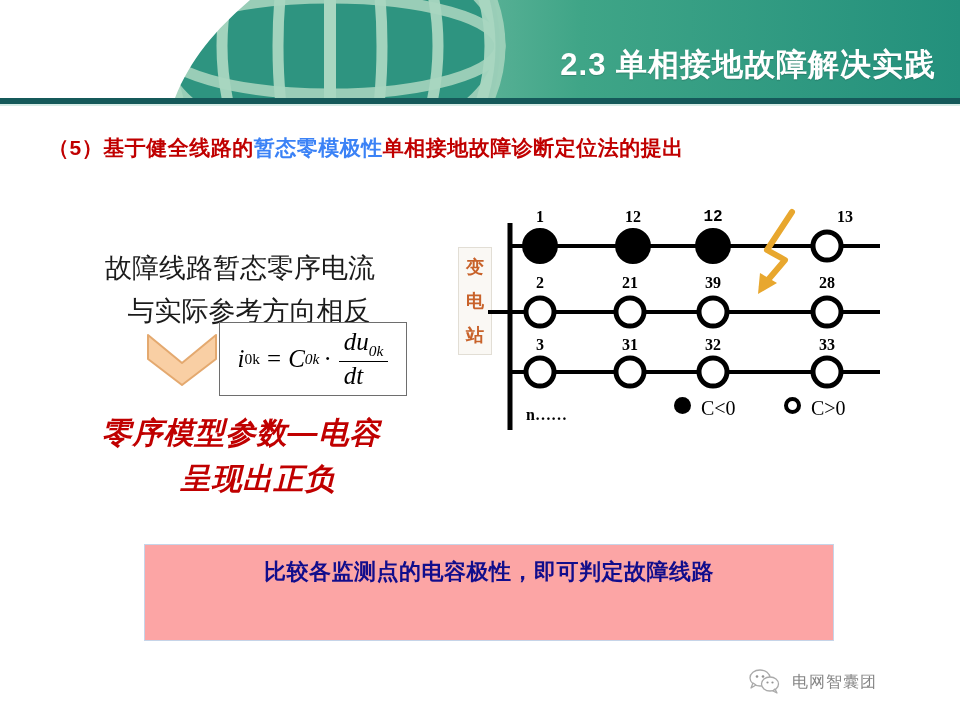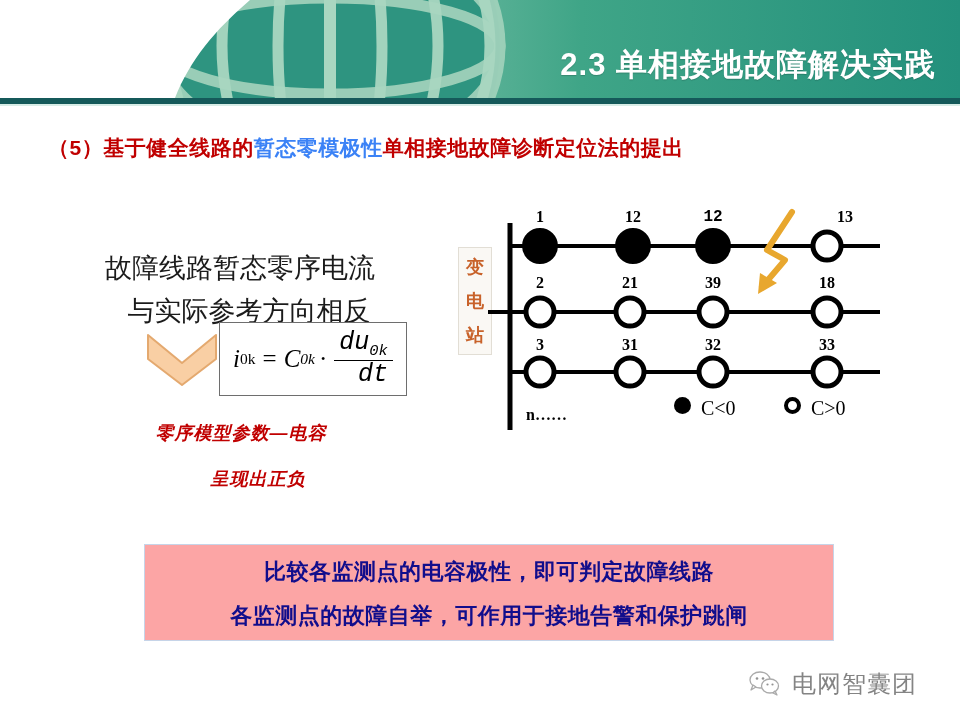--- a/index.html
+++ b/index.html
@@ -121,24 +121,23 @@
   }
   .math-sub {
     font-size: 0.62em;
     vertical-align: sub;
     font-style: italic;
   }
   .math-sub-upright { font-style: normal; }
   #formula-frac {
     display: inline-flex;
     flex-direction: column;
-    align-items: flex-end;
+    align-items: flex-start;
     margin-left: 5px;
     line-height: 1.05;
-    font-family: Liberation Mono, monospace;
   }
   #formula-frac .num {
     padding: 0 5px 1px 5px;
     border-bottom: 1.5px solid #000;
   }
   #formula-frac .den {
     padding: 1px 5px 0 5px;
   }
   #formula-dot { margin: 0 2px 0 4px; font-style: normal; }
   #formula-eq { margin: 0 7px; font-style: normal; }
@@ -146,21 +145,21 @@
   
   #callout-block {
     position: absolute;
     left: 82px;
     top: 410px;
     width: 318px;
     text-align: center;
     color: #c00000;
     font-weight: bold;
     font-style: italic;
-    font-size: 18px;
+    font-size: 30px;
     line-height: 46px;
     letter-spacing: 1px;
   }
   #callout-line-2 { padding-left: 34px; }
 
   
   #network-diagram {
     position: absolute;
     left: 440px;
     top: 190px;
@@ -251,21 +250,21 @@
   #watermark {
     position: absolute;
     left: 748px;
     top: 668px;
     display: flex;
     align-items: center;
     opacity: 0.72;
   }
   #watermark-text {
     margin-left: 10px;
-    font-size: 24px;
+    font-size: 16px;
     color: #555555;
     letter-spacing: 1px;
   }
 </style>
 </head>
 <body>
 
 <div id="header-banner">
   <svg class="banner-svg" width="960" height="98" viewBox="0 0 960 98">
     <defs>
@@ -387,42 +386,41 @@
   </svg>
 
   <div class="node-label" style="left:100px; top:18px;">1</div>
   <div class="node-label" style="left:193px; top:18px;">12</div>
   <div class="node-label" style="left:273px; top:18px;font-family:Liberation Mono, monospace;">12</div>
   <div class="node-label" style="left:387px; top:18px;margin-left:18px;">13</div>
 
   <div class="node-label" style="left:100px; top:84px;">2</div>
   <div class="node-label" style="left:190px; top:84px;">21</div>
   <div class="node-label" style="left:273px; top:84px;">39</div>
-  <div class="node-label" style="left:387px; top:84px;">18</div>
+  <div class="node-label" style="left:387px; top:84px;">28</div>
 
   <div class="node-label" style="left:100px; top:146px;">3</div>
   <div class="node-label" style="left:190px; top:146px;">31</div>
   <div class="node-label" style="left:273px; top:146px;">32</div>
   <div class="node-label" style="left:387px; top:146px;">33</div>
 
   <div id="legend-n">n……</div>
 
   <div class="legend-entry" id="legend-neg">
     <span class="legend-dot-filled"></span>
     <span class="legend-text">C&lt;0</span>
   </div>
   <div class="legend-entry" id="legend-pos">
     <span class="legend-dot-open"></span>
     <span class="legend-text">C&gt;0</span>
   </div>
 </div>
 
 <div id="conclusion-box">
   <div>比较各监测点的电容极性，即可判定故障线路</div>
-  <div>各监测点的故障自举，可作用于接地告警和保护跳闸</div>
 </div>
 
 <div id="watermark">
   <svg width="34" height="28" viewBox="0 0 34 28">
     <ellipse cx="12" cy="10" rx="10" ry="8" fill="#ffffff" stroke="#8a8a8a" stroke-width="1.3"></ellipse>
     <path d="M5,15 L3,20 L8,17 Z" fill="#ffffff" stroke="#8a8a8a" stroke-width="1.3" stroke-linejoin="round"></path>
     <circle cx="9" cy="8.5" r="1.3" fill="#6a6a6a"></circle>
     <circle cx="15" cy="8.5" r="1.3" fill="#6a6a6a"></circle>
     <ellipse cx="22" cy="16" rx="8.5" ry="7" fill="#ffffff" stroke="#8a8a8a" stroke-width="1.3"></ellipse>
     <path d="M27,21 L29,25 L25,23 Z" fill="#ffffff" stroke="#8a8a8a" stroke-width="1.3" stroke-linejoin="round"></path>

